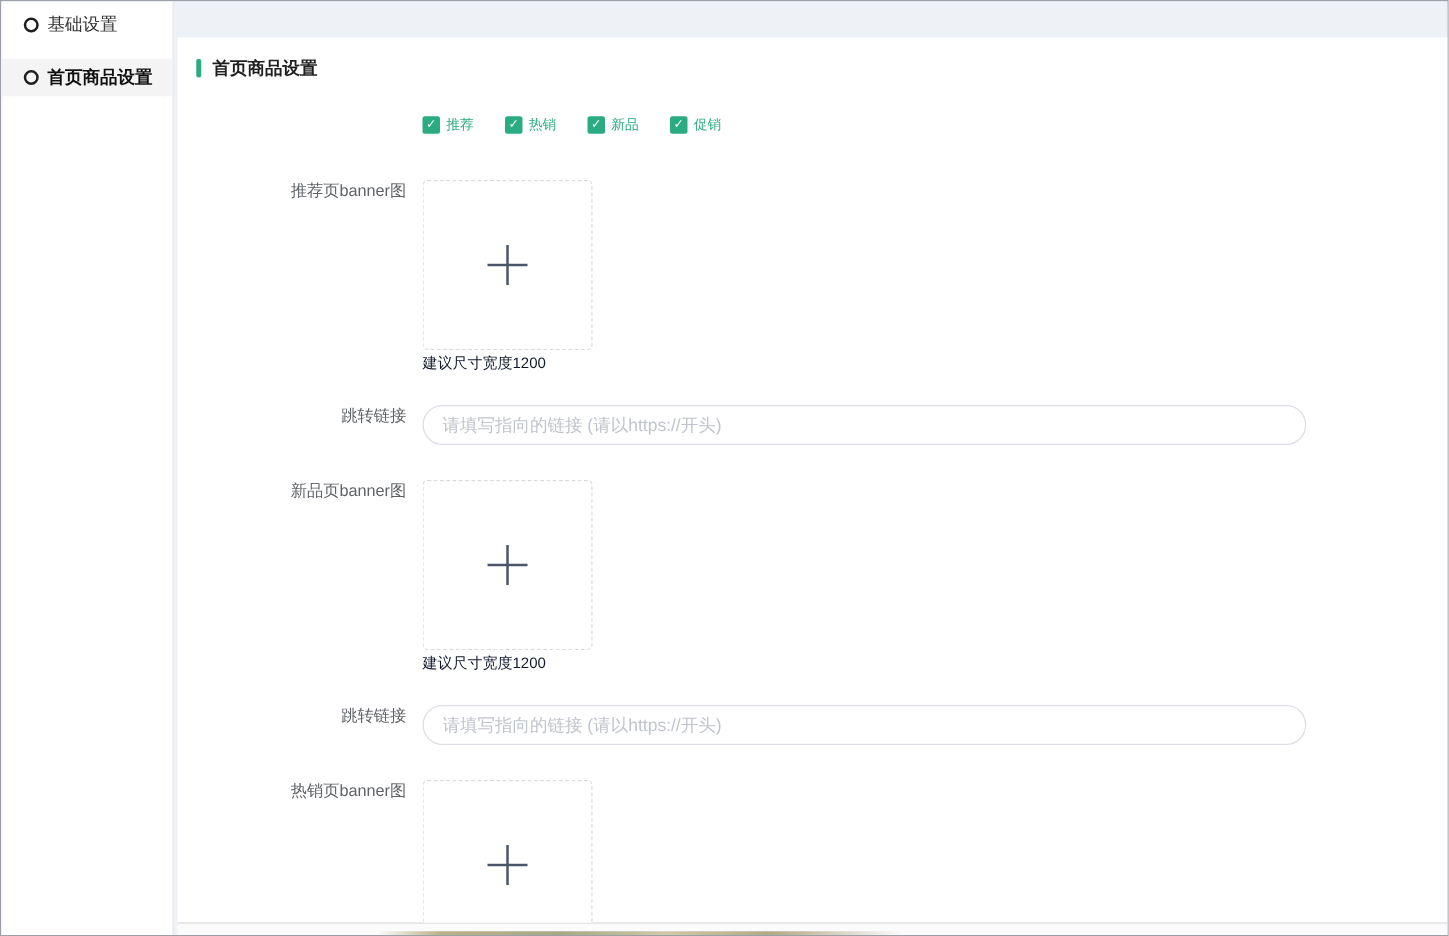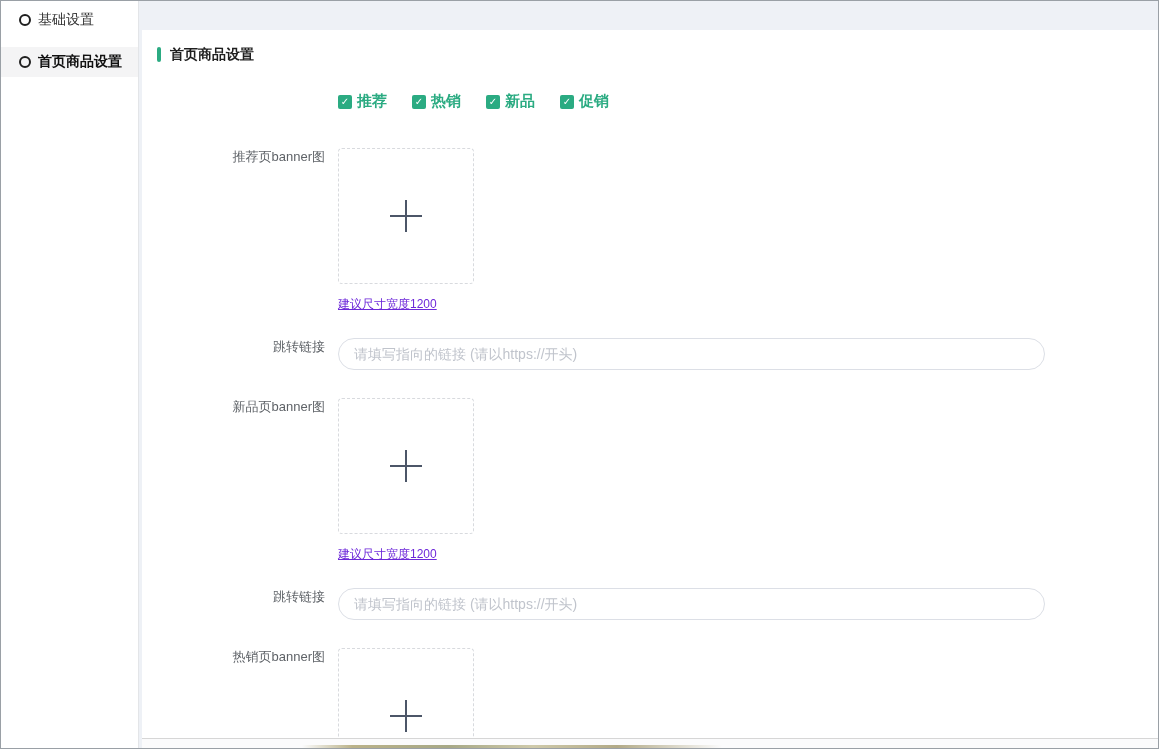--- a/index.html
+++ b/index.html
@@ -25,30 +25,30 @@
   .form { margin-top:30px; }
   .form-row { display:flex; align-items:flex-start; margin-bottom:28px; }
   .form-label { width:196px; padding-right:13px; text-align:right; font-size:13px; color:#5f6368; line-height:16px; padding-top:1px; flex:0 0 auto; }
   .row-checkboxes { margin-bottom:37px; }
   .row-checkboxes .form-label { height:1px; }
 
   
   .checkbox-group { display:flex; align-items:center; }
   .cb { display:flex; align-items:center; margin-right:25px; cursor:pointer; }
   .cb .box { width:14px; height:14px; border-radius:2px; background:var(--accent); color:#fff; font-size:10px; line-height:14px; text-align:center; margin-right:5px; }
-  .cb .cb-label { font-size:15px; color:var(--accent);font-weight:bold; }
+  .cb .cb-label { font-size:11px; color:var(--accent); }
 
   
   .upload-col { display:flex; flex-direction:column; }
   .upload-box { position:relative; width:136px; height:136px; border:1px dashed #d8dade; border-radius:4px; background:#fff; cursor:pointer; }
   .plus { position:absolute; left:50%; top:50%; width:32px; height:32px; transform:translate(-50%,-50%); }
   .plus::before, .plus::after { content:""; position:absolute; background:#4c5668; }
   .plus::before { left:0; top:15px; width:32px; height:2px; }
   .plus::after  { left:15px; top:0; width:2px; height:32px; }
-  .upload-hint { margin-top:14px; font-size:12px; color:#6d28d9; line-height:12px;text-decoration:underline; }
+  .upload-hint { margin-top:4px; font-size:12px; color:#0f172a; line-height:12px; }
 
   
   .link-input { width:707px; height:32px; border:1px solid #dcdfe6; border-radius:16px; padding:0 15px; font-size:14px; color:#333; outline:none; background:#fff; }
   .link-input::placeholder { color:#c0c4cc; }
 
   
   .bottom-strip { position:absolute; left:2px; right:0; bottom:0; height:9px; background:#fbfbfc; }
   .bottom-sliver { position:absolute; left:160px; bottom:0; width:420px; height:3px; opacity:.75;
     background:linear-gradient(90deg, rgba(170,160,120,0) 0%, #a59a63 12%, #8b8d5f 35%, #c0b98f 55%, #9a8f60 75%, rgba(170,160,120,0) 100%); }
 </style>

